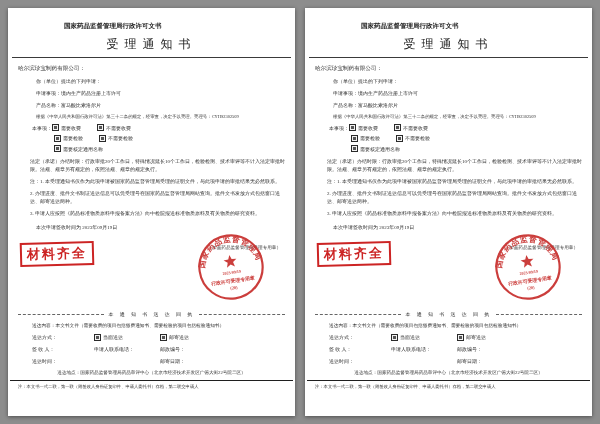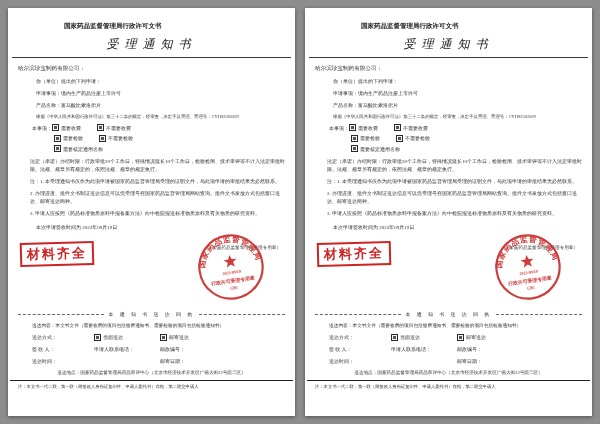--- a/index.html
+++ b/index.html
@@ -10,21 +10,21 @@
     color:#2f2f2f;
   }
   .canvas{display:flex;gap:10px;padding:8px;box-sizing:border-box;width:600px;height:424px;}
   .page-slot{flex:1;min-width:0;}
   .page{
     position:relative;background:#ffffff;height:408px;box-sizing:border-box;
     padding:6px 10px 4px 10px;overflow:hidden;
     box-shadow:0 1px 4px rgba(0,0,0,.45);
   }
   .h-label{font-family:"Liberation Sans","DejaVu Sans",sans-serif;font-weight:bold;font-size:6.5px;margin:8px 0 0 46px;color:#1c1c1c;}
-  .title{text-align:center;font-size:12px;letter-spacing:6px;margin-top:5px;color:#222;font-style:italic;}
+  .title{text-align:center;font-size:12px;letter-spacing:6px;margin-top:5px;color:#222;}
   .rule{border-top:1.6px solid #3a3a3a;margin:4px -6px 0 -6px;}
   .company{font-size:5.6px;margin-top:7px;}
   .ln{font-size:5px;margin:4.5px 0 0 18px;line-height:1.5;}
   .basis{font-size:4.4px;margin:5px 0 0 18px;white-space:nowrap;}
   .cb-block{margin:5px 0 0 14px;font-size:5px;}
   .cb-row{margin-top:3.5px;display:flex;align-items:center;}
   .cb-row.indent{padding-left:22px;}
   .cb{display:inline-block;width:5px;height:5px;border:1px solid #2a2a2a;margin-right:2px;position:relative;background:#f2f2f2;flex:0 0 auto;}
   .cb::after{content:"";position:absolute;left:1px;top:1px;right:1px;bottom:1px;background:#555;}
   .cb-lab{margin-right:16px;}

